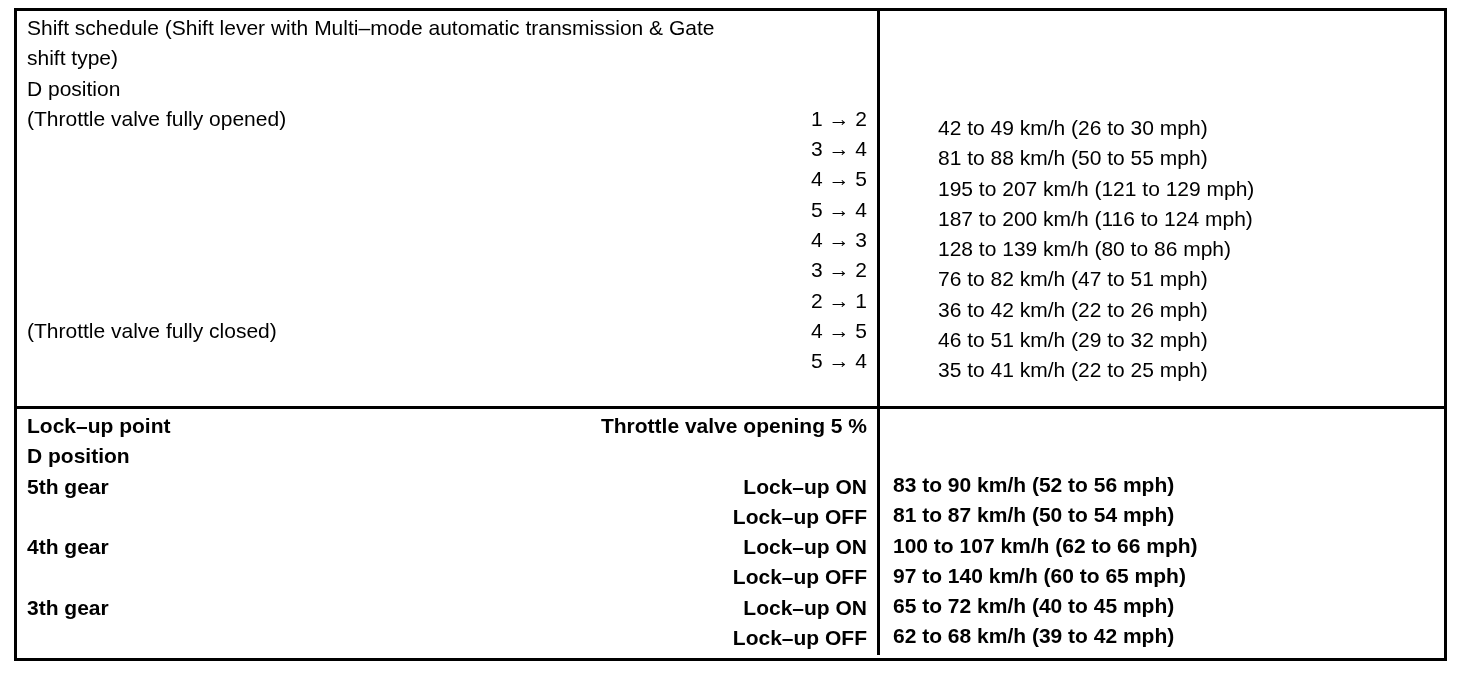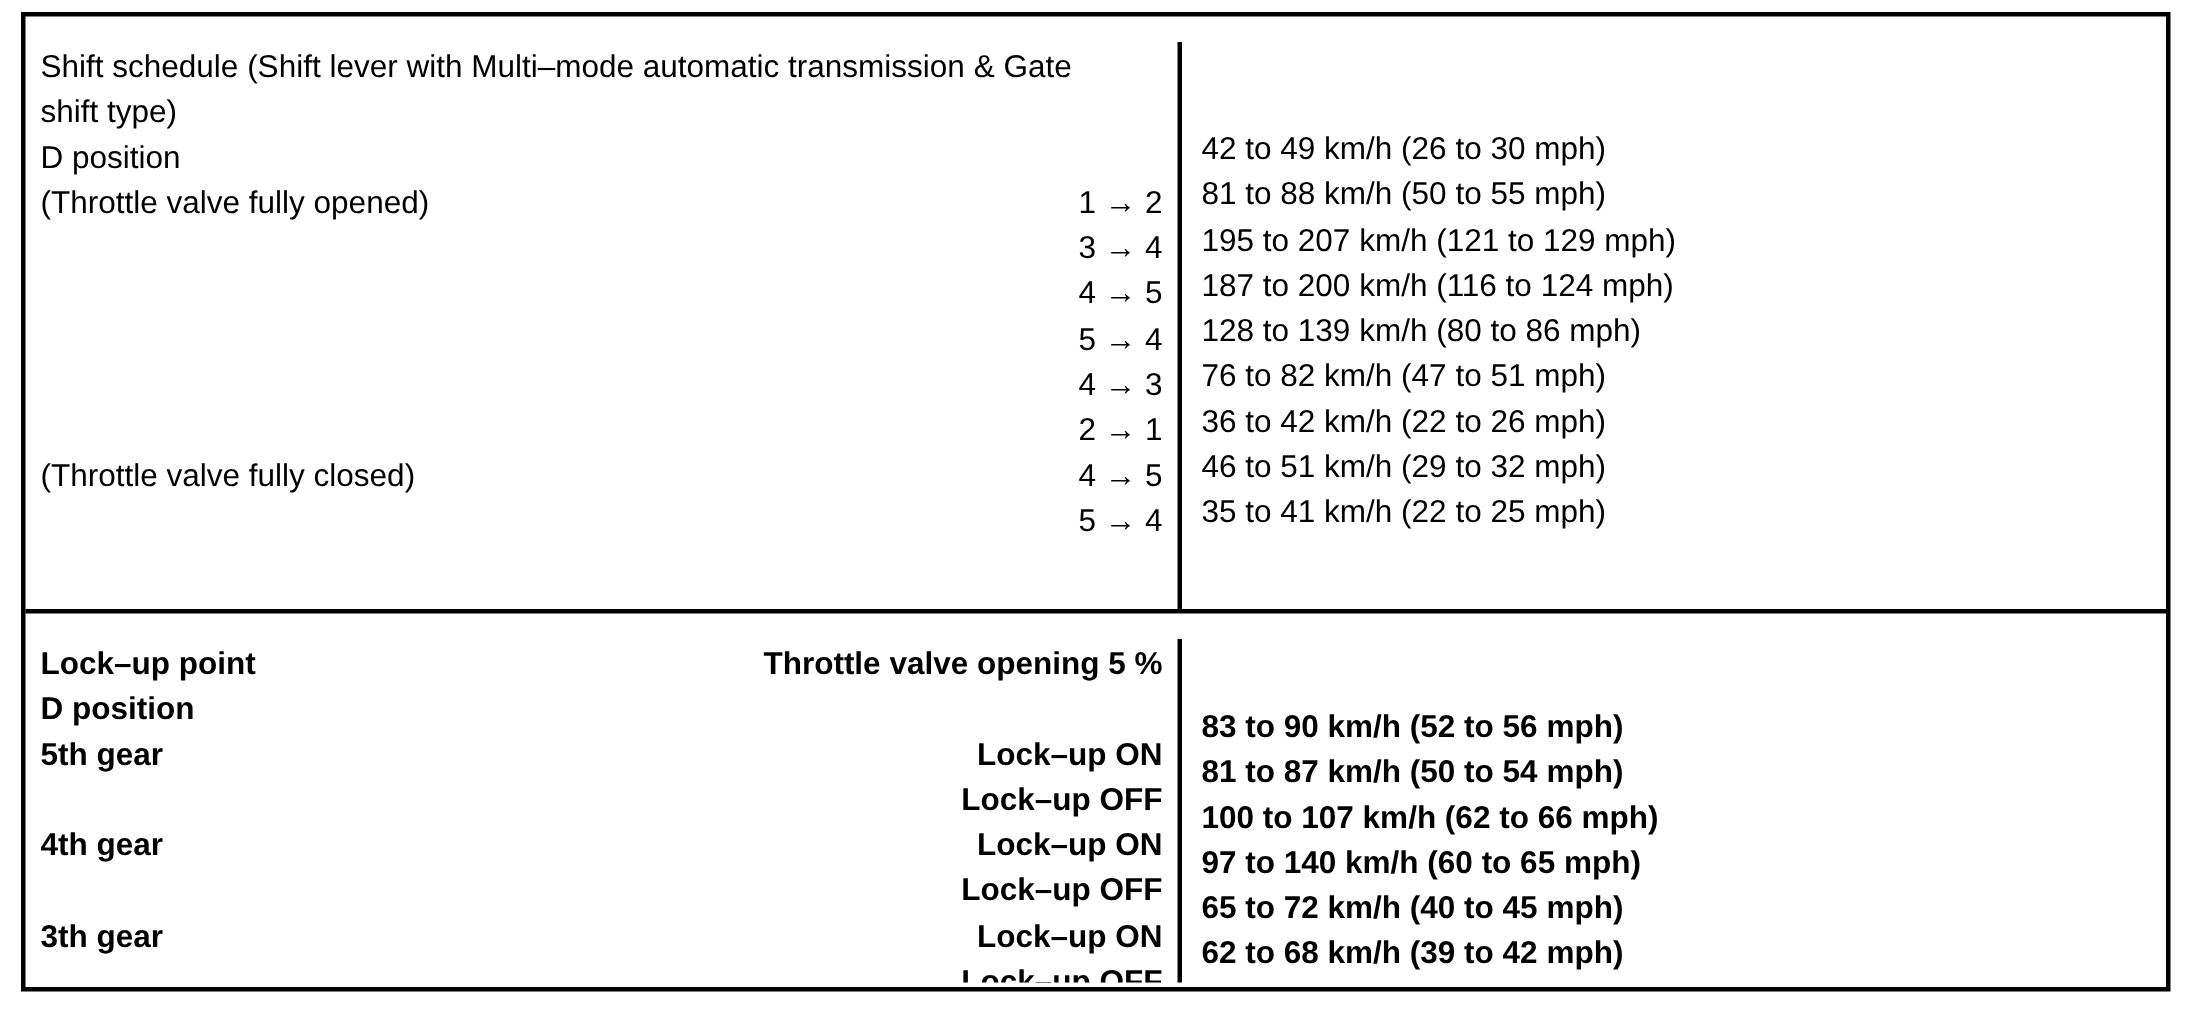--- a/index.html
+++ b/index.html
@@ -13,27 +13,26 @@
     box-sizing: border-box;
     border: 3px solid #000;
     background: #fff;
     font-size: 21px; line-height: 30.3px;
   }
   .section { display: flex; box-sizing: border-box; }
   .section.s1 { height: 398px; border-bottom: 3px solid #000; }
   .section.s2 { height: 246px; font-weight: bold; }
   .cell { box-sizing: border-box; overflow: hidden; }
   .cell.left {
-    width: 771px;
+    width: 863px;
     border-right: 3px solid #000;
     padding: 2px 10px 0 10px;
-    margin-top: 17px;
   }
   .cell.right { flex: 1; padding: 0 6px 0 13px; }
-  .s1 .cell.right { padding-top: 74px; }
+  .s1 .cell.right { padding-top: 102px; margin-left: 45px; }
   .s2 .cell.right { padding-top: 61px; }
   .line { display: flex; justify-content: space-between; white-space: nowrap; }
   .line .lbl { text-align: left; }
   .line .val { text-align: center; }
   .vline { white-space: nowrap; }
 </style>
 </head>
 <body>
 
 <div class="spec-table">
@@ -64,20 +63,24 @@
           <span class="lbl"></span>
           <span class="val">4 → 5</span>
         </div>
       <div class="line">
           <span class="lbl"></span>
           <span class="val">5 → 4</span>
         </div>
       <div class="line">
           <span class="lbl"></span>
           <span class="val">4 → 3</span>
+        </div>
+      <div class="line">
+          <span class="lbl"></span>
+          <span class="val">3 → 2</span>
         </div>
       <div class="line">
           <span class="lbl"></span>
           <span class="val">2 → 1</span>
         </div>
       <div class="line">
           <span class="lbl">(Throttle valve fully closed)</span>
           <span class="val">4 → 5</span>
         </div>
       <div class="line">

